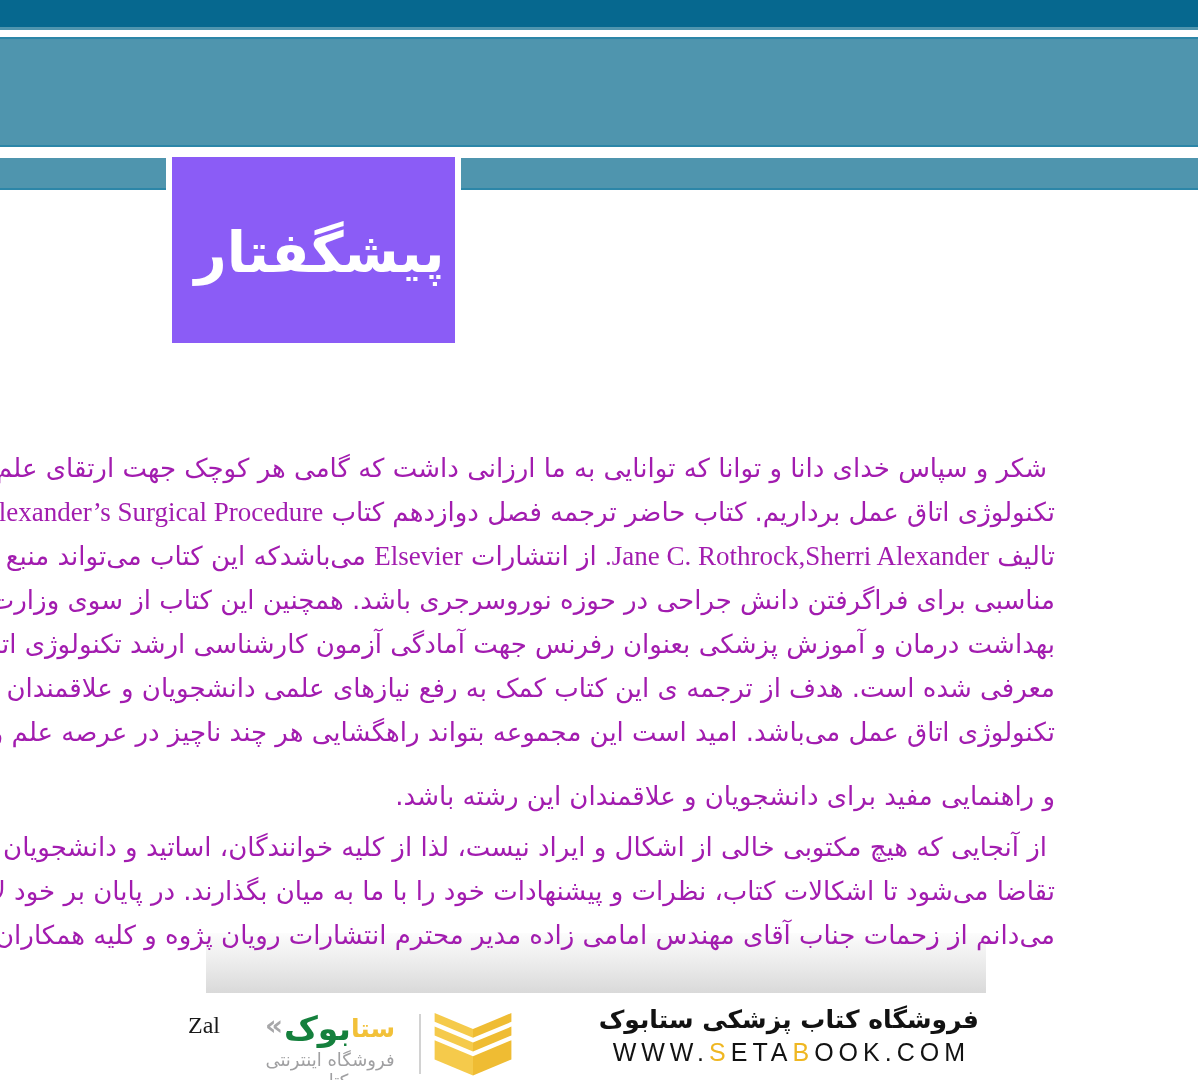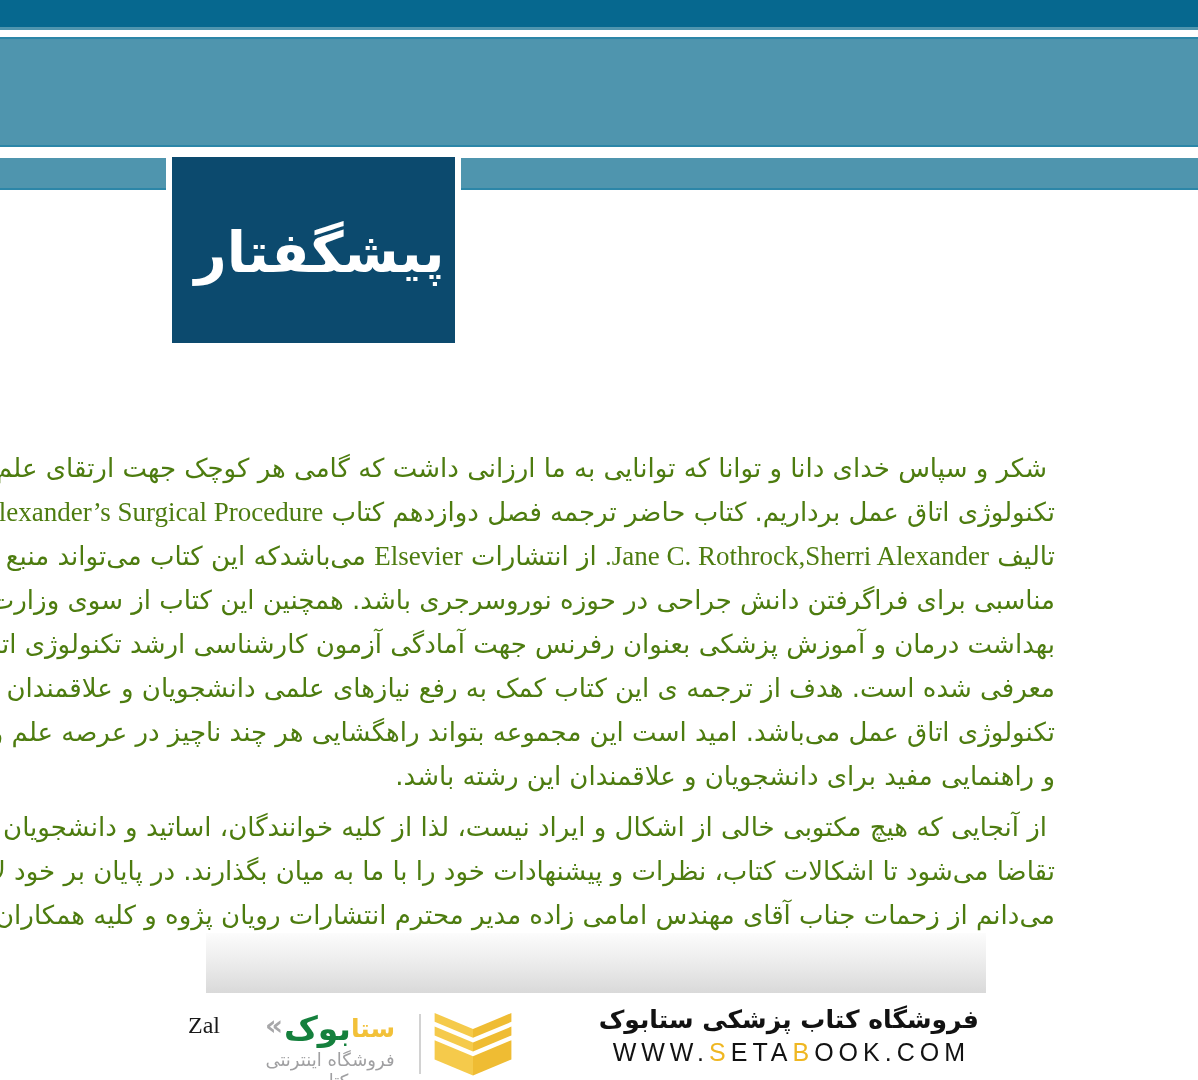--- a/index.html
+++ b/index.html
@@ -8,33 +8,33 @@
 
   
   .bar-top{position:absolute;left:0;top:0;width:1198px;height:27px;background:#06688F;
            border-bottom:3px solid #4F95AE;}
   .band{position:absolute;left:0;top:37px;width:1198px;height:110px;background:#4F95AE;
         border-top:2px solid #2C86A8;border-bottom:2px solid #2C86A8;box-sizing:border-box;}
   .strip{position:absolute;left:0;top:158px;width:1198px;height:32px;background:#4F95AE;
          border-bottom:2px solid #2C86A8;box-sizing:border-box;}
 
   
-  .title-box{position:absolute;left:172px;top:157px;width:283px;height:186px;background:#0c4a6e;
+  .title-box{position:absolute;left:172px;top:157px;width:283px;height:186px;background:#8b5cf6;
              box-shadow:0 0 0 6px #fff;display:flex;align-items:center;justify-content:center;z-index:3;}
   .title-box .title{color:#fff;font-size:56px;font-weight:bold;direction:rtl;
                     transform:translate(6px,2px);letter-spacing:1px;}
 
   
   .watermark{position:absolute;left:206px;top:933px;width:780px;height:60px;z-index:0;
              background:linear-gradient(to bottom,#fcfcfc 0%,#eaeaea 55%,#d9d9d9 100%);}
   .body-text{position:absolute;left:168px;top:446px;width:887px;z-index:1;direction:rtl;
-             font-size:26px;color:#4d7c0f;}
+             font-size:26px;color:#a21caf;}
   .line{line-height:44px;height:44px;text-align:justify;text-align-last:justify;white-space:nowrap;}
   .line.indent{padding-right:8px;box-sizing:border-box;}
-  .line.last{text-align:right;text-align-last:right;}
+  .line.last{text-align:right;text-align-last:right;margin-top:20px;}
   .para2{margin-top:7px;}
   .en{font-family:"Liberation Serif",serif;font-size:27px;}
 
   
   .zal{position:absolute;left:188px;top:1012px;font-family:"Liberation Serif",serif;
        font-size:24px;color:#1a1a1a;}
   .logo{position:absolute;left:246px;top:1012px;width:168px;text-align:center;}
   .wordmark{display:flex;direction:ltr;align-items:flex-end;justify-content:center;
             font-weight:bold;line-height:34px;}
   .g-mark{font-size:28px;color:#A7A7A9;transform:translateY(-3px);margin-right:1px;}

